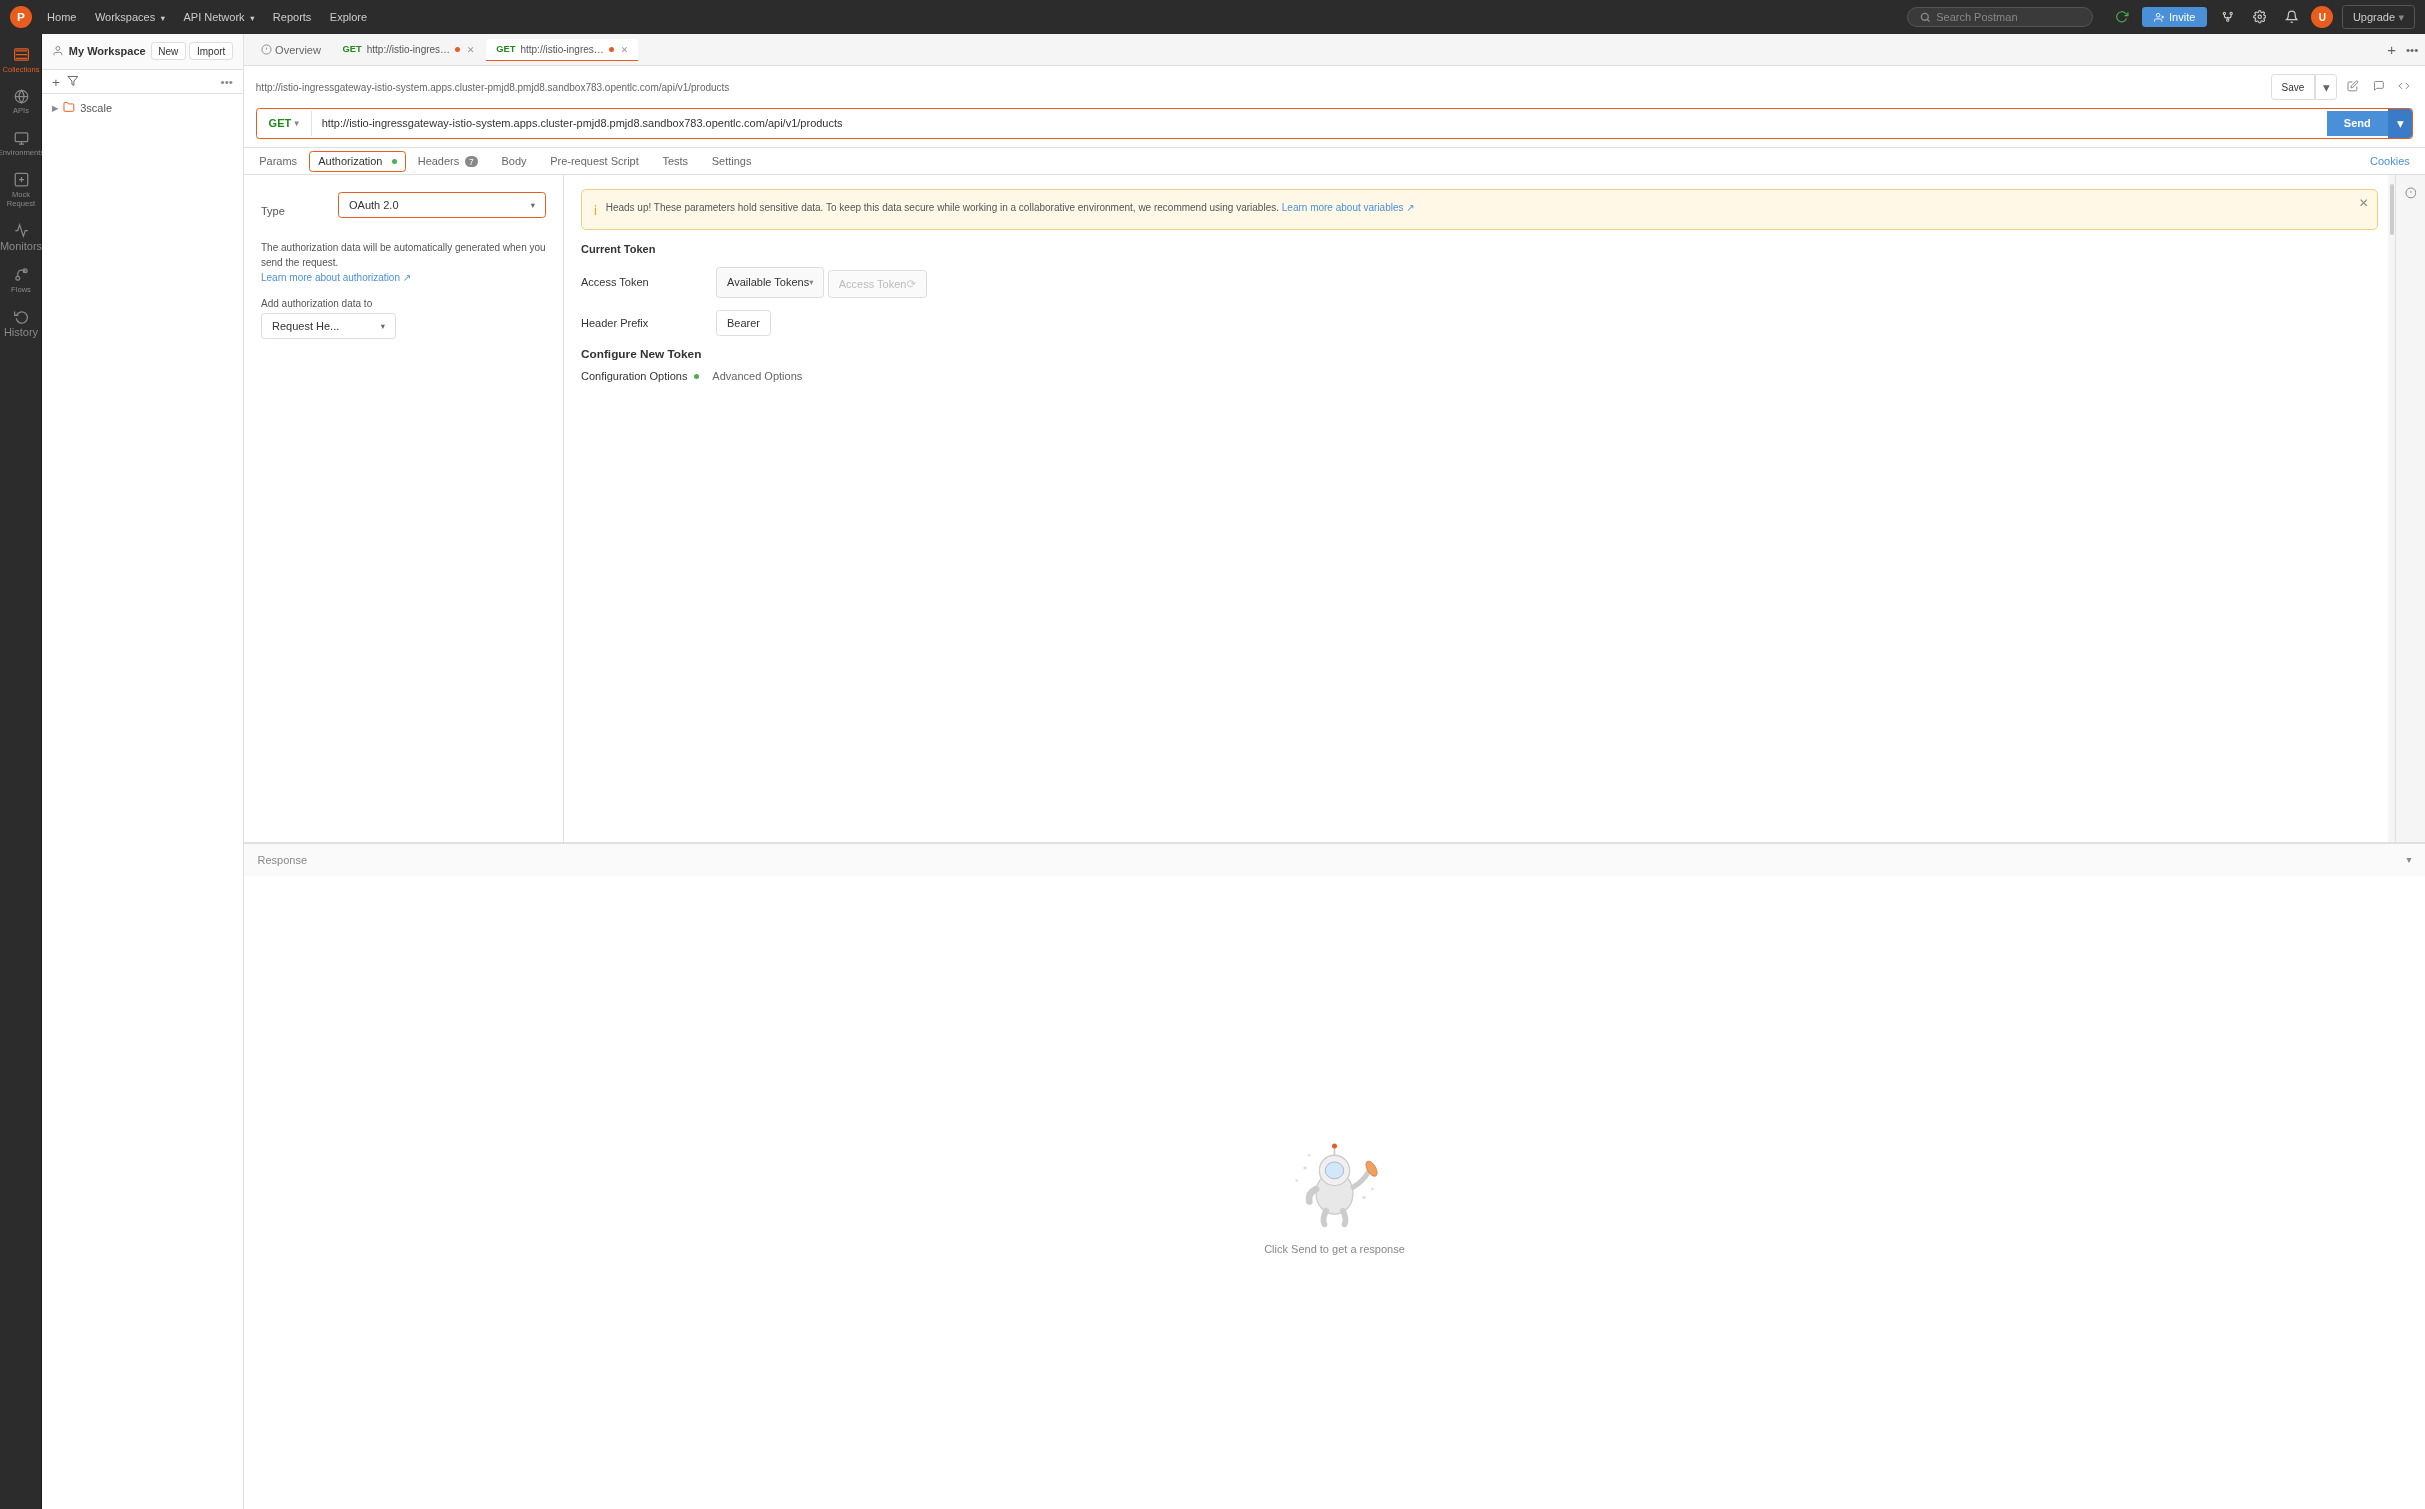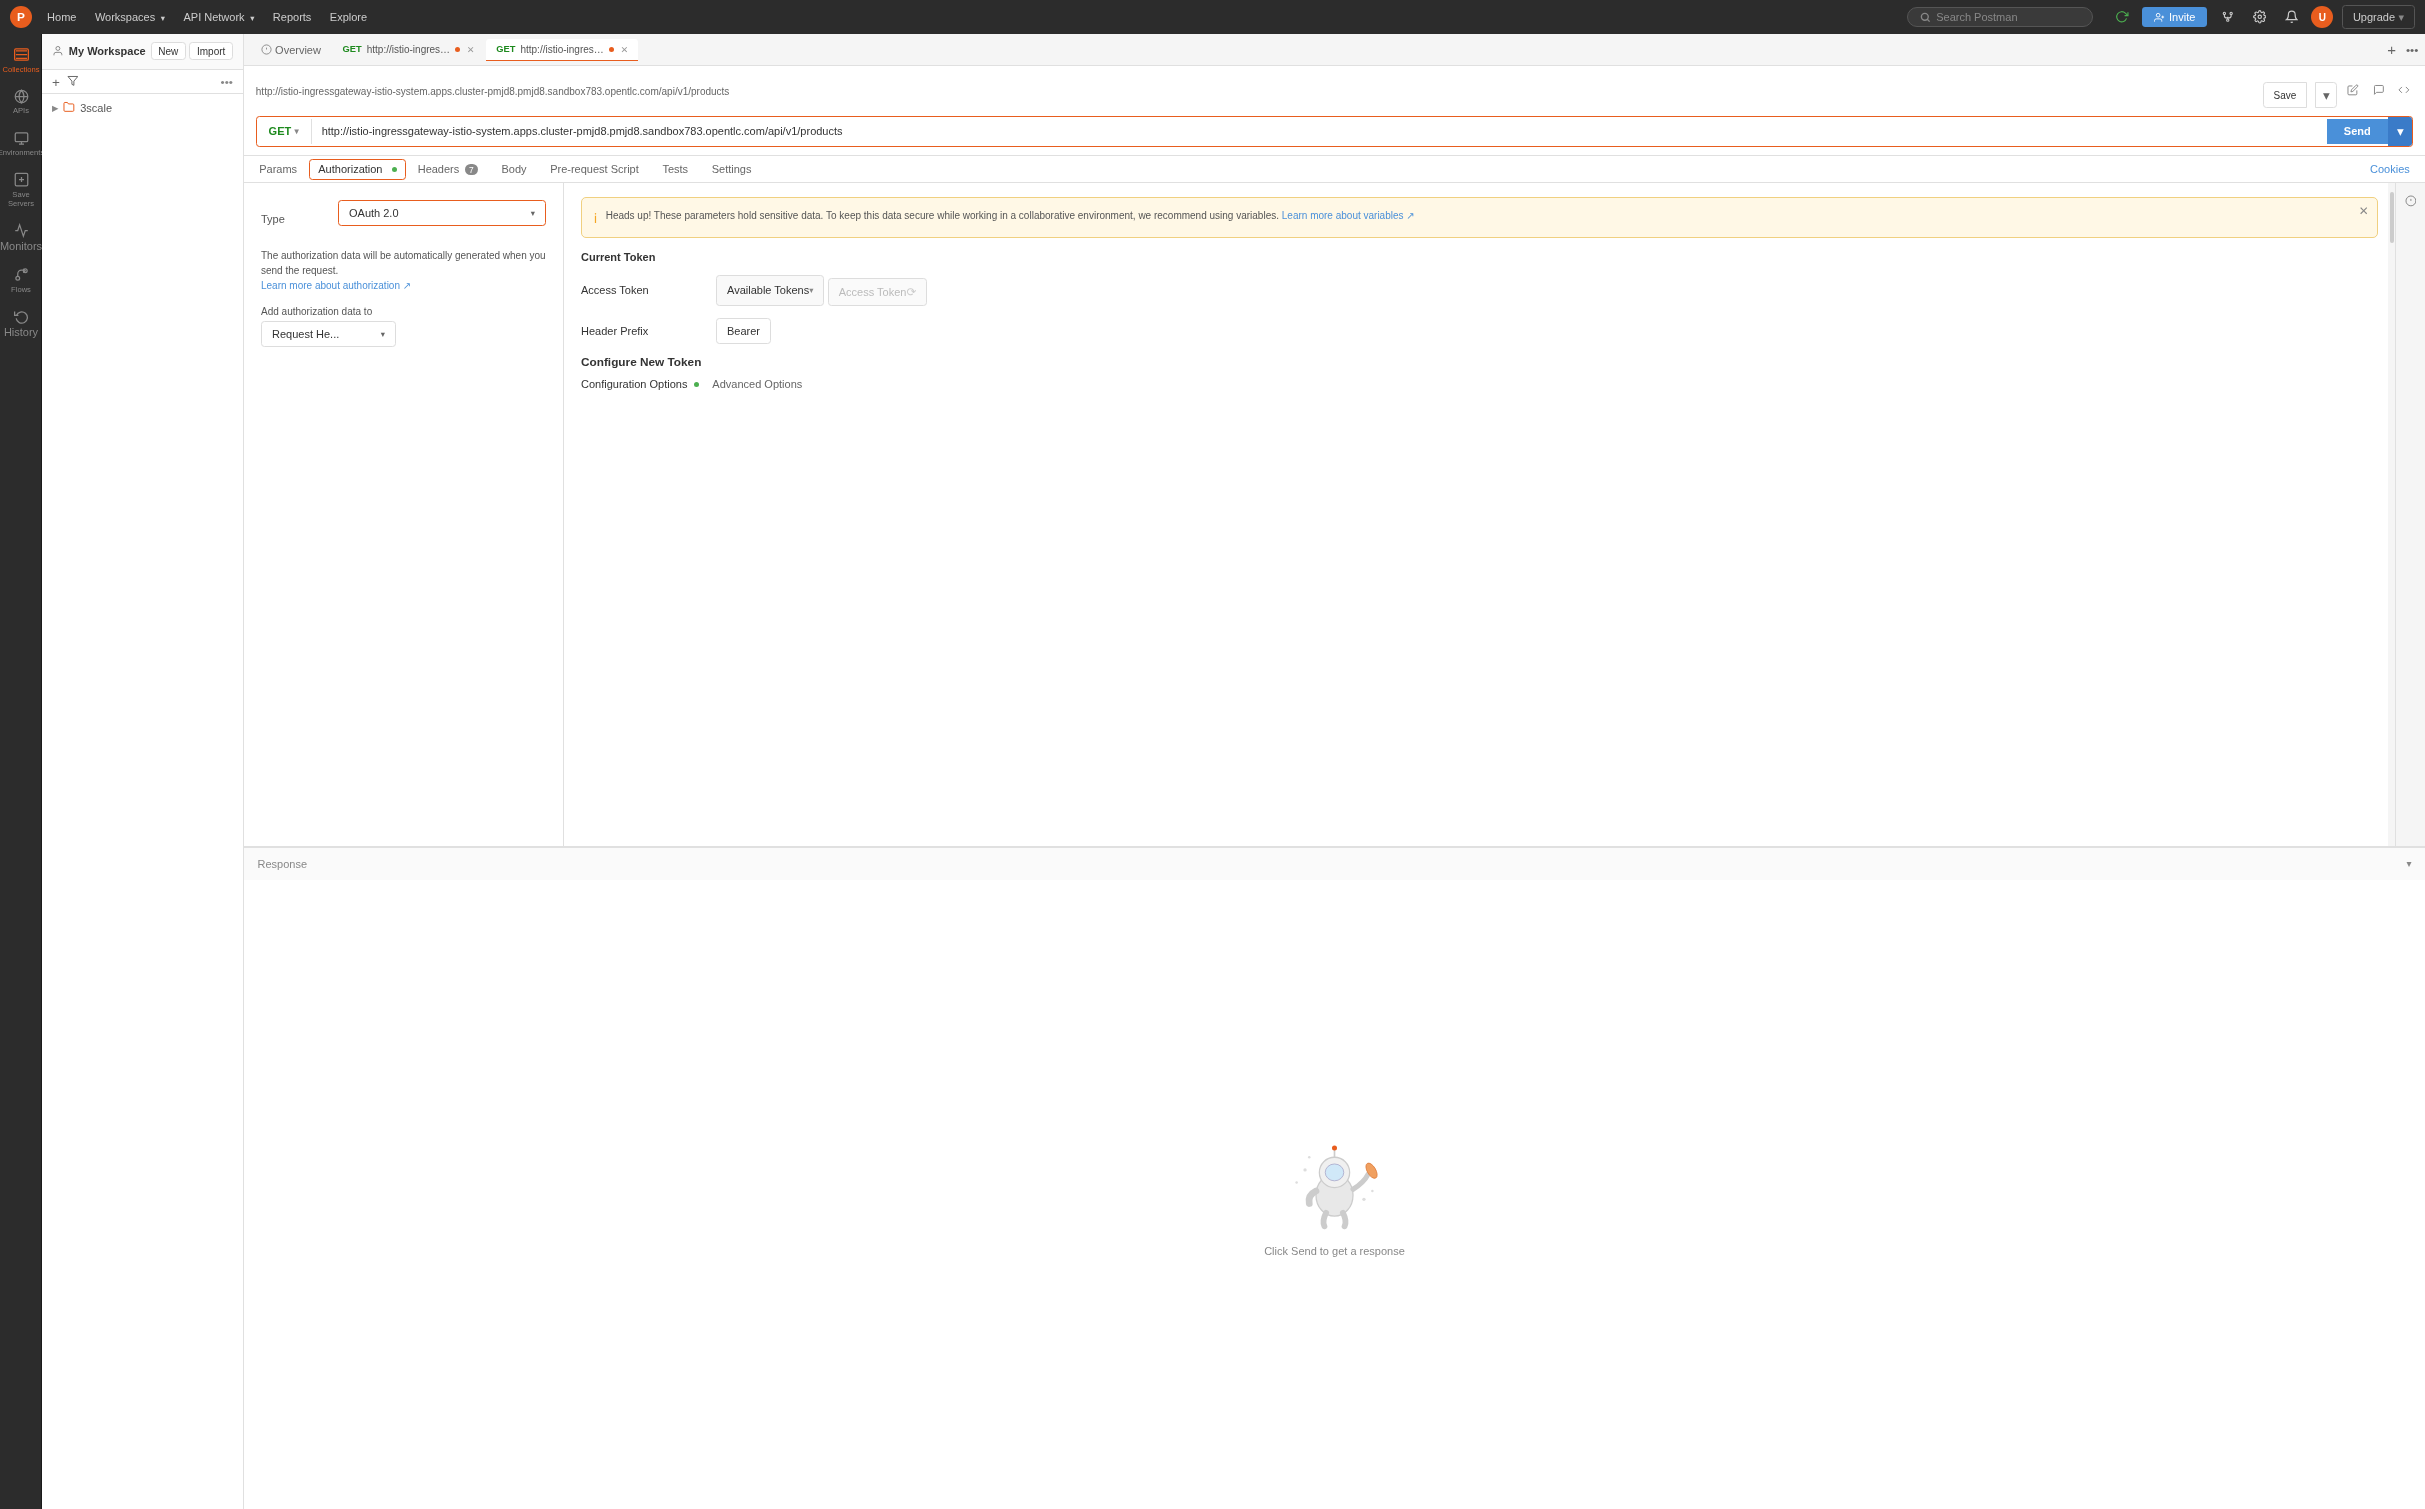--- a/index.html
+++ b/index.html
@@ -244,21 +244,21 @@
           <line x1="8" y1="21" x2="16" y2="21"></line>
           <line x1="12" y1="17" x2="12" y2="21"></line>
         </svg>
       <span style="font-size:7.6px">Environments</span>
     </div>
     <div class="icon-sidebar-item">
       <svg width="15" height="15" viewBox="0 0 24 24" fill="none" stroke="currentColor" stroke-width="2">
           <rect x="2" y="2" width="20" height="20" rx="2"></rect>
           <path d="M8 12h8M12 8v8"></path>
         </svg>
-      <span style="font-size:7.6px; text-align:center; line-height:1.2">Save Servers</span>
+      <span style="font-size:7.6px; text-align:center; line-height:1.2">Mock Request</span>
     </div>
     <div class="icon-sidebar-item">
       <svg width="15" height="15" viewBox="0 0 24 24" fill="none" stroke="currentColor" stroke-width="2">
           <polyline points="22 12 18 12 15 21 9 3 6 12 2 12"></polyline>
         </svg>
       <span style="font-size:11px">Monitors</span>
     </div>
     <div class="icon-sidebar-item">
       <svg width="15" height="15" viewBox="0 0 24 24" fill="none" stroke="currentColor" stroke-width="2">
           <circle cx="6" cy="18" r="3"></circle>
@@ -338,21 +338,21 @@
       </div>
       <div class="tabs-actions">
         <span style="font-size:15px; cursor:pointer; color:#666; padding:0 5px;">+</span>
         <span style="font-size:11.8px; cursor:pointer; color:#666;">•••</span>
       </div>
     </div>
 
     <div class="request-area">
       <div class="url-bar">
         <span class="url-display" style="font-size:10px; color:#666;">http://istio-ingressgateway-istio-system.apps.cluster-pmjd8.pmjd8.sandbox783.opentlc.com/api/v1/products</span>
-        <div style="display:flex; gap:8px;margin-top:8px;">
+        <div style="display:flex; gap:0;">
           <button class="save-btn" style="border-radius:3.4px 0 0 3.4px; display:flex; align-items:center; gap:3.4px;">Save</button>
           <button class="save-dropdown" style="border:0.8px solid #ddd; border-radius:0 3.4px 3.4px 0; background:white; cursor:pointer; color:#666;">▾</button>
         </div>
         <div style="display:flex; gap:6.7px;">
           <span style="cursor:pointer; padding:3.4px; color:#888;">
             <svg width="11.8" height="11.8" viewBox="0 0 24 24" fill="none" stroke="currentColor" stroke-width="2">
                 <path d="M11 4H4a2 2 0 0 0-2 2v14a2 2 0 0 0 2 2h14a2 2 0 0 0 2-2v-7"></path>
                 <path d="M18.5 2.5a2.121 2.121 0 0 1 3 3L12 15l-4 1 1-4 9.5-9.5z"></path>
               </svg>
           </span>

